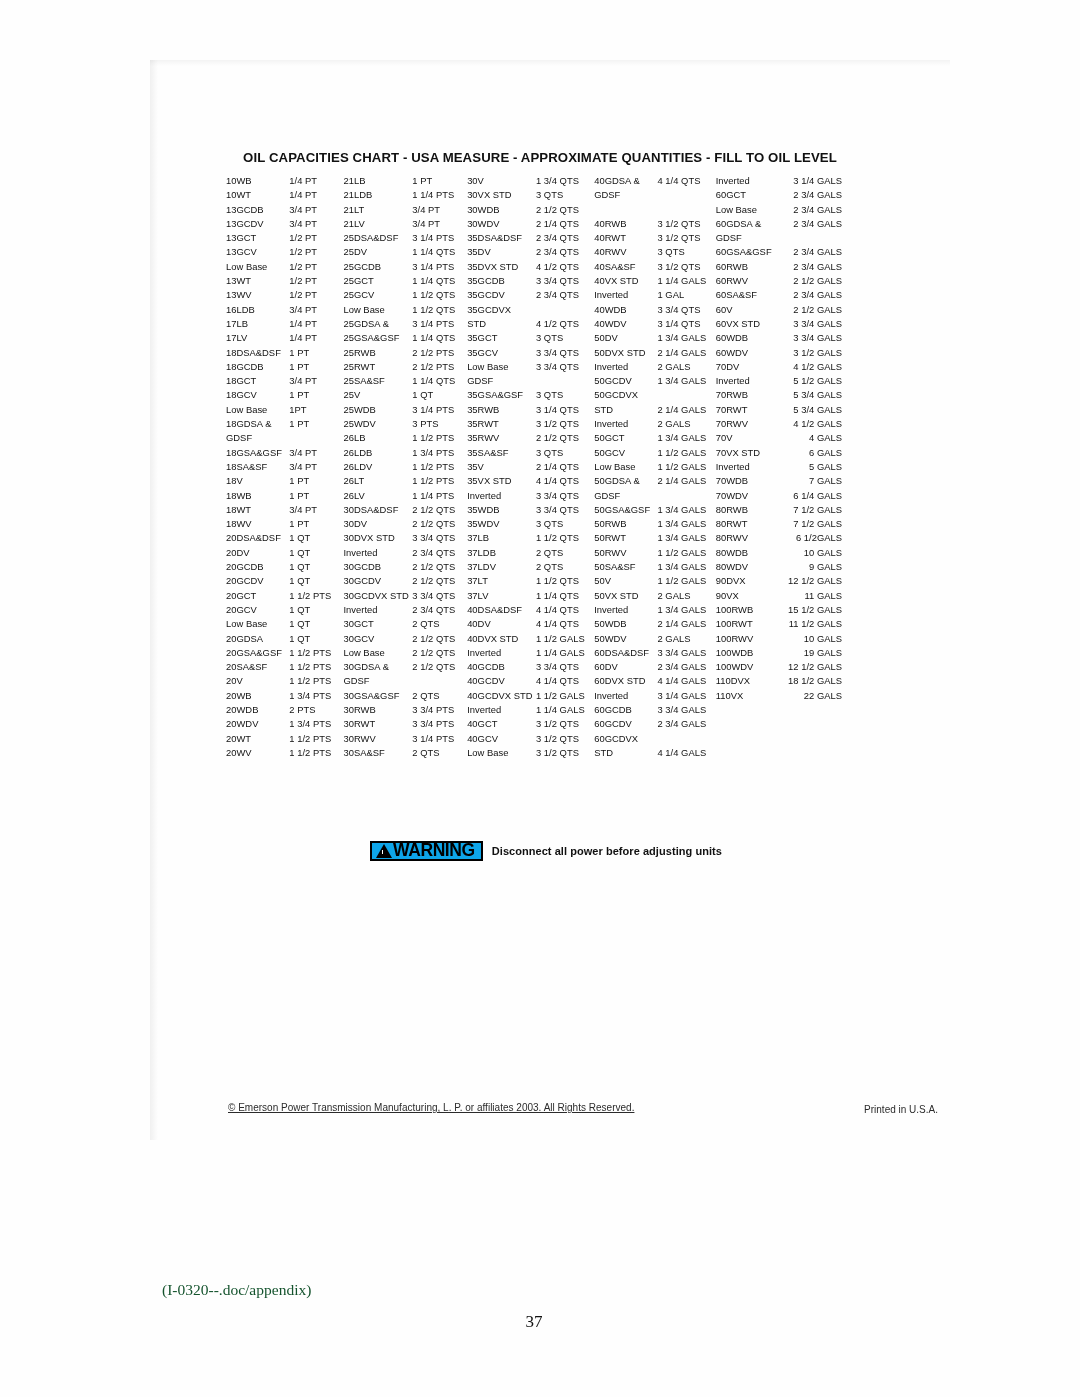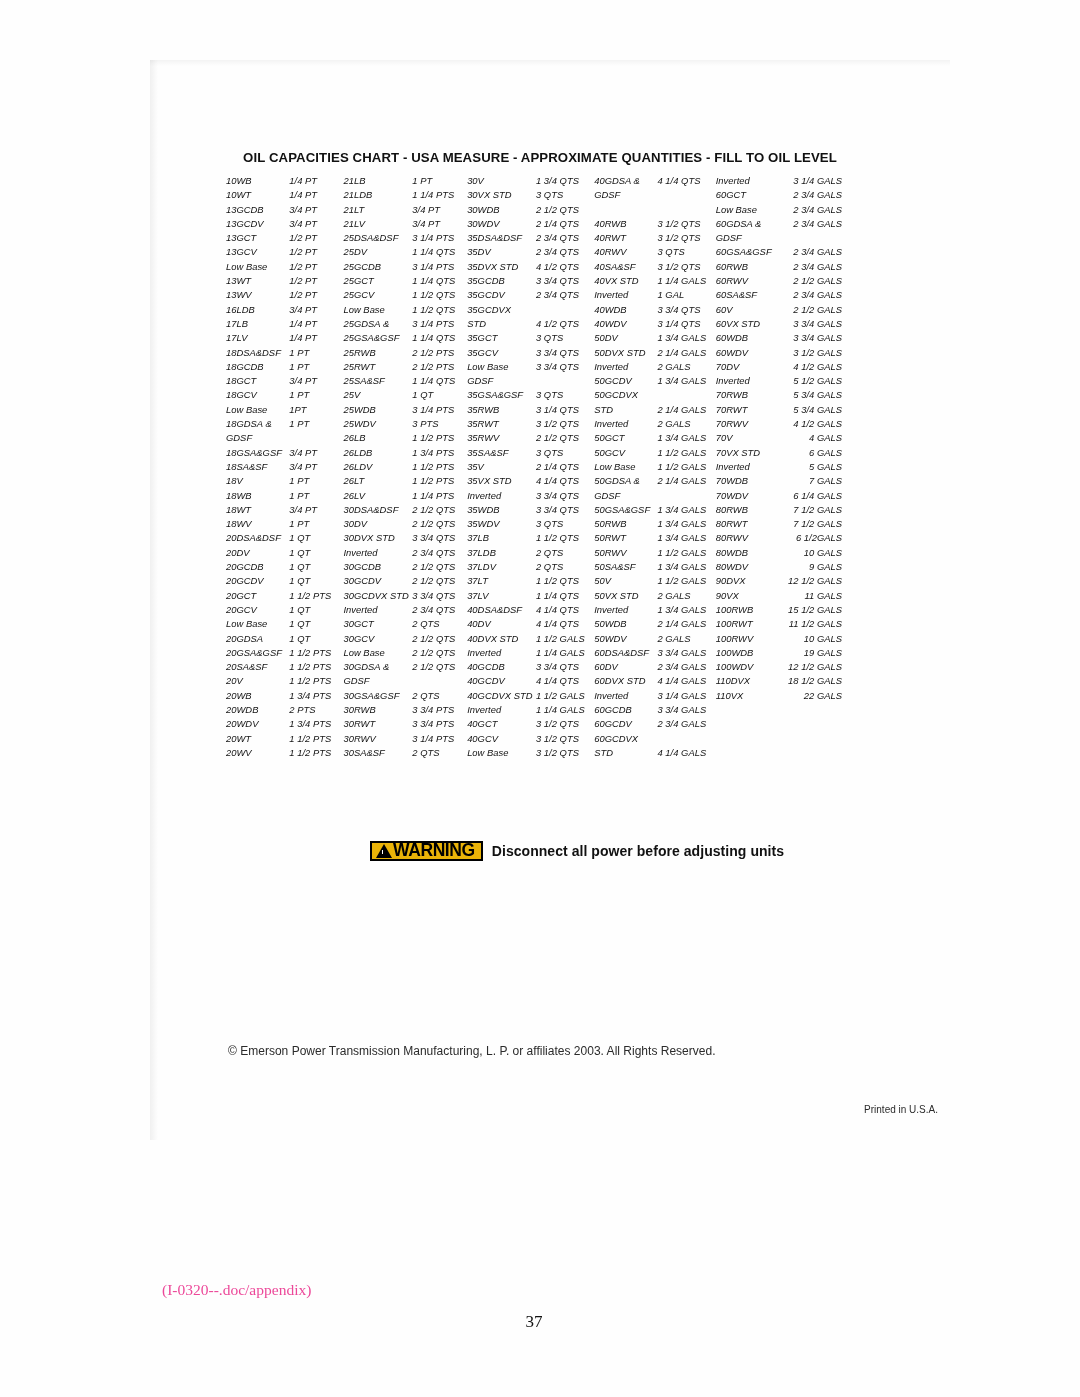--- a/index.html
+++ b/index.html
@@ -51,21 +51,20 @@
 
   .oil-table {
     position: absolute;
     left: 226px;
     top: 176px;
     width: 616px;
     border-collapse: collapse;
     font-size: 9.4px;
     line-height: 1.0;
     color: #121212;
-    font-style: italic;
   }
   .oil-table td {
     padding: 0 0 0 0;
     height: 14.3px;
     vertical-align: top;
     white-space: nowrap;
     font-weight: 400;
     letter-spacing: 0.02px;
   }
   .c-model { width: 74px; }
@@ -75,21 +74,21 @@
   
   .warning-row {
     position: absolute;
     left: 370px;
     top: 841px;
     display: flex;
     align-items: center;
   }
   .warning-box {
     border: 2.2px solid #000;
-    background: #eab308;
+    background: #0ea5e9;
     padding: 1px 6px 2px 4px;
     display: flex;
     align-items: center;
     height: 20px;
     box-sizing: border-box;
   }
   .warn-tri {
     width: 0; height: 0;
     border-left: 8px solid transparent;
     border-right: 8px solid transparent;
@@ -109,49 +108,50 @@
   .warn-word {
     font-family: "Liberation Sans", sans-serif;
     font-size: 17.5px;
     font-weight: 700;
     letter-spacing: -0.4px;
     line-height: 1;
     color: #000;
   }
   .warning-text {
     margin-left: 9px;
-    font-size: 14px;
+    font-size: 11px;
     font-weight: 700;
     color: #111;
     letter-spacing: 0.05px;
   }
 
   .copyright {
     position: absolute;
     left: 228px;
-    top: 1044px;
-    font-size: 12px;
+    top: 1102px;
+    font-size: 10px;
     color: #2b2b2b;
     letter-spacing: 0.01px;
+    text-decoration: underline;
   }
   .printed {
     position: absolute;
     right: 142px;
     top: 1104px;
     font-size: 10px;
     color: #2b2b2b;
   }
 
   .doc-ref {
     position: absolute;
     left: 162px;
     top: 1281px;
     font-family: "Liberation Serif", serif;
     font-size: 15.5px;
-    color: #ec4899;
+    color: #14532d;
     text-align: center;
   }
   .page-num {
     position: absolute;
     left: 0; right: 12px;
     top: 1312px;
     text-align: center;
     font-family: "Liberation Serif", serif;
     font-size: 17px;
     color: #111;

